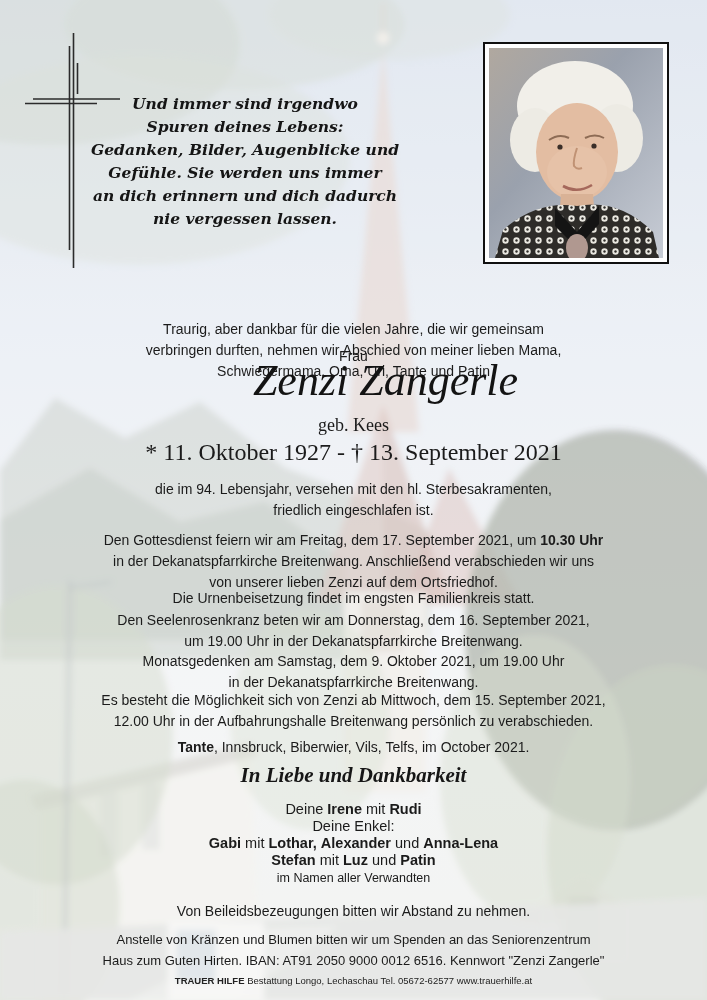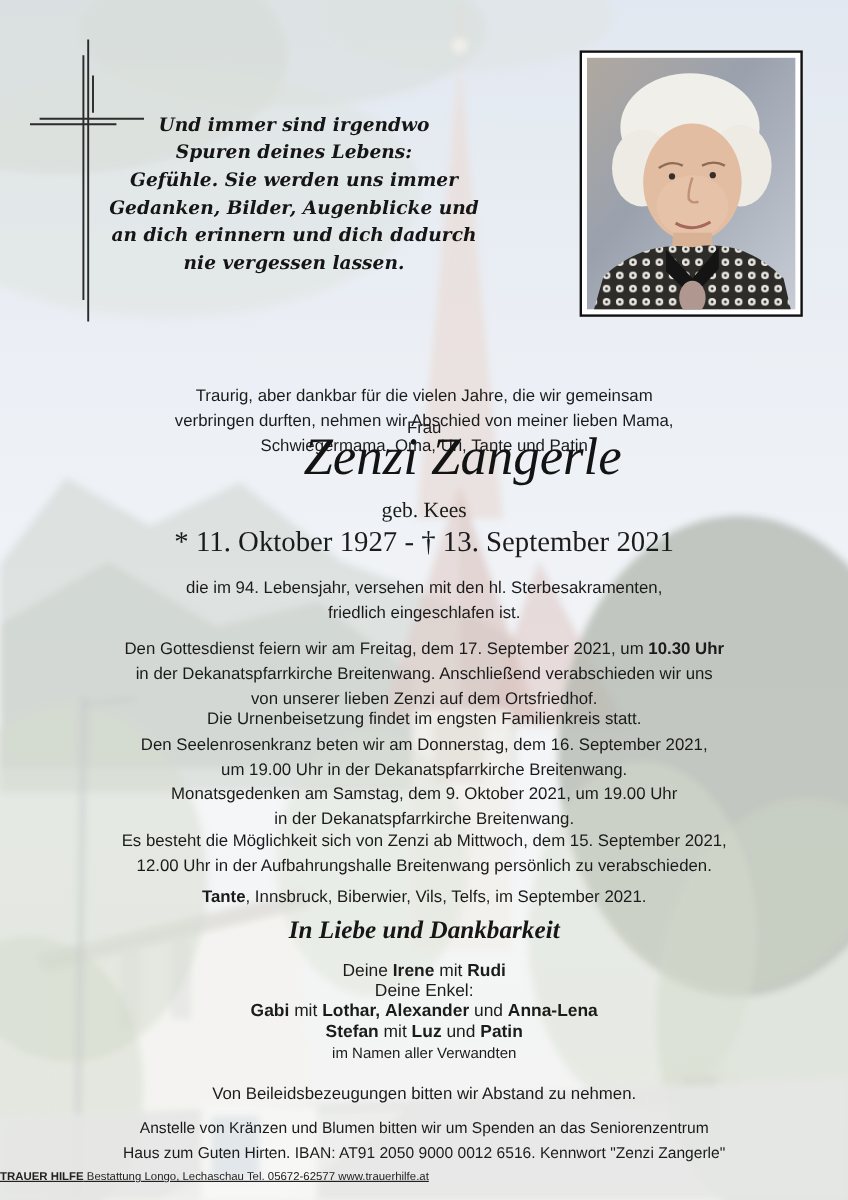--- a/index.html
+++ b/index.html
@@ -51,22 +51,22 @@
     position:absolute;left:0;width:707px;top:762px;text-align:center;
     font-family:"Liberation Serif",serif;font-style:italic;font-weight:600;
     font-size:21px;line-height:26px;color:#161616;
   }
   .family{position:absolute;left:0;width:707px;top:801px;text-align:center;}
   .family .fl{font-size:14.5px;line-height:17px;}
   .family .fnote{font-size:12.5px;line-height:16px;margin-top:1px;}
   .condolence{top:901px;}
   .donation{top:929px;font-size:13px;line-height:21px;}
   .footer{
-    position:absolute;left:0;width:707px;top:975px;
-    font-size:9.5px;line-height:12px;color:#222;text-decoration:underline;
+    position:absolute;left:0;width:707px;top:975px;text-align:center;
+    font-size:9.5px;line-height:12px;color:#222;
   }
 </style>
 </head>
 <body>
 
 <div class="page">
 
   <svg class="bg" viewBox="0 0 707 1000" preserveAspectRatio="none" aria-hidden="true">
     <defs>
       <linearGradient id="sky" x1="0" y1="0" x2="0" y2="1">
@@ -136,22 +136,22 @@
       <line x1="53.5" y1="24" x2="53.5" y2="228"></line>
       <line x1="61.5" y1="41" x2="61.5" y2="72"></line>
       <line x1="17" y1="77" x2="104" y2="77"></line>
       <line x1="9" y1="81.5" x2="81" y2="81.5"></line>
     </g>
   </svg>
 
   <div class="poem">
     <div>Und immer sind irgendwo</div>
     <div>Spuren deines Lebens:</div>
+    <div>Gedanken, Bilder, Augenblicke und</div>
     <div>Gefühle. Sie werden uns immer</div>
-    <div>Gedanken, Bilder, Augenblicke und</div>
     <div>an dich erinnern und dich dadurch</div>
     <div>nie vergessen lassen.</div>
   </div>
 
   <div class="photo-frame">
     <svg viewBox="0 0 174 210" aria-hidden="true">
       <defs>
         <linearGradient id="pbg" x1="0" y1="0" x2="1" y2="1">
           <stop offset="0" stop-color="#b0a89f"></stop>
           <stop offset="0.4" stop-color="#9aa1ad"></stop>
@@ -199,21 +199,21 @@
   <div class="t service"><span>Den Gottesdienst feiern wir am Freitag, dem 17. September 2021, um </span><span class="b">10.30 Uhr</span><span>
 in der Dekanatspfarrkirche Breitenwang. Anschließend verabschieden wir uns
 von unserer lieben Zenzi auf dem Ortsfriedhof.</span></div>
   <div class="t urn">Die Urnenbeisetzung findet im engsten Familienkreis statt.</div>
   <div class="t rosary">Den Seelenrosenkranz beten wir am Donnerstag, dem 16. September 2021,
 um 19.00 Uhr in der Dekanatspfarrkirche Breitenwang.</div>
   <div class="t memorial">Monatsgedenken am Samstag, dem 9. Oktober 2021, um 19.00 Uhr
 in der Dekanatspfarrkirche Breitenwang.</div>
   <div class="t viewing">Es besteht die Möglichkeit sich von Zenzi ab Mittwoch, dem 15. September 2021,
 12.00 Uhr in der Aufbahrungshalle Breitenwang persönlich zu verabschieden.</div>
-  <div class="t places"><span class="b">Tante</span><span>, Innsbruck, Biberwier, Vils, Telfs, im September 2021.</span></div>
+  <div class="t places"><span class="b">Tante</span><span>, Innsbruck, Biberwier, Vils, Telfs, im October 2021.</span></div>
   <div class="closing">In Liebe und Dankbarkeit</div>
 
   <div class="family">
     <div class="fl"><span>Deine </span><span class="b">Irene</span><span> mit </span><span class="b">Rudi</span></div>
     <div class="fl"><span>Deine Enkel:</span></div>
     <div class="fl"><span class="b">Gabi</span><span> mit </span><span class="b">Lothar,</span><span> </span><span class="b">Alexander</span><span> und </span><span class="b">Anna-Lena</span></div>
     <div class="fl"><span class="b">Stefan</span><span> mit </span><span class="b">Luz</span><span> und </span><span class="b">Patin</span></div>
     <div class="fnote">im Namen aller Verwandten</div>
   </div>
 

